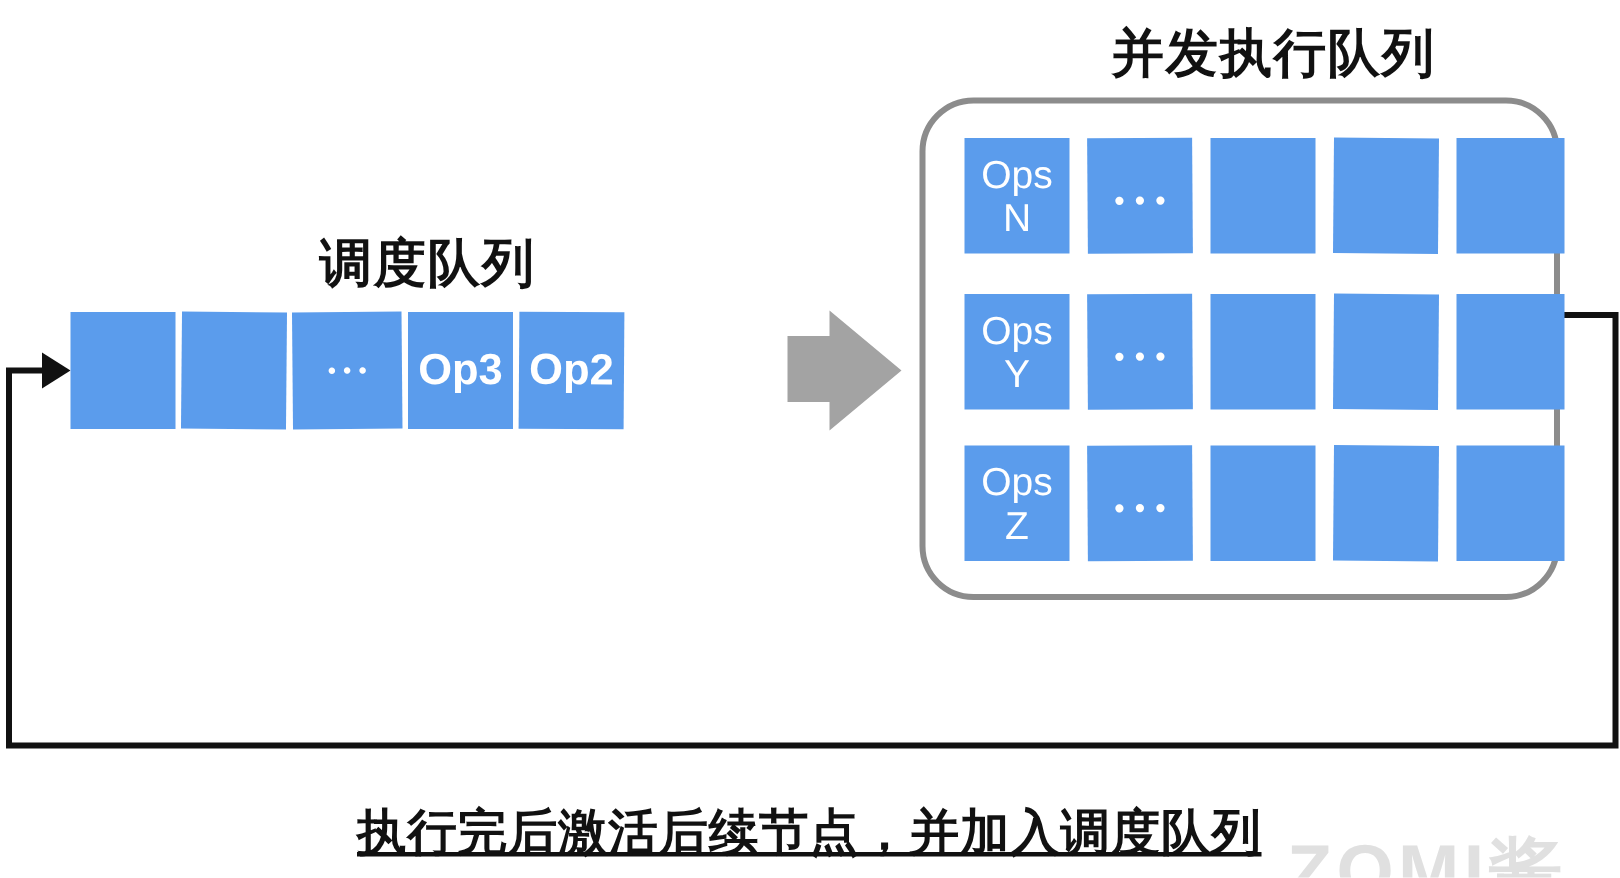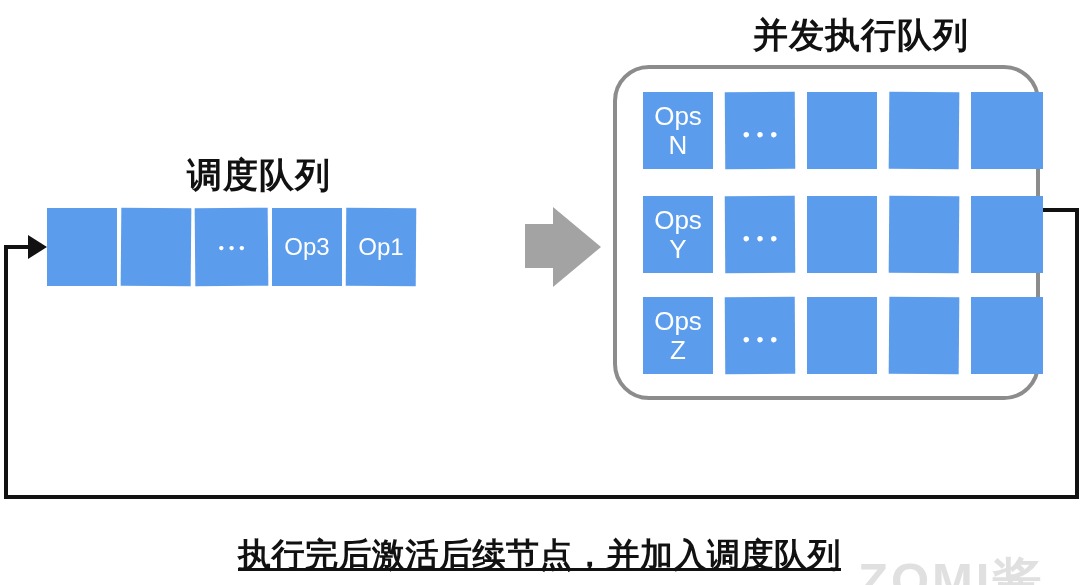--- a/index.html
+++ b/index.html
@@ -12,33 +12,33 @@
     --panel-border-gray:#8C8C8C;
     --loop-line-black:#111111;
     --watermark-gray:#E0E0E0;
   }
   .abs{position:absolute;}
 
   
   .diagram-title{
     font-size:35px;font-weight:600;color:#111;letter-spacing:1px;white-space:nowrap;
   }
-  #schedule-title{left:187px;top:152px;}
-  #concurrent-title{left:741px;top:12px;margin-left:12px;}
+  #schedule-title{left:213px;top:152px;}
+  #concurrent-title{left:741px;top:12px;}
 
   
   #schedule-row{left:47px;top:208px;display:flex;gap:4px;}
   .sq-box{
     width:70px;height:78px;background:var(--box-blue);
     display:flex;align-items:center;justify-content:center;flex:none;
   }
   .sq-box:nth-child(2){transform:rotate(.5deg);}
   .sq-box:nth-child(3){width:73px;transform:rotate(-.5deg);}
   .sq-box:nth-child(5){transform:rotate(.4deg);}
-  .op-label{color:#fff;font-size:24px;font-weight:400;}
+  .op-label{color:#fff;font-size:29px;font-weight:700;}
   .dots-small{color:#fff;font-size:15px;letter-spacing:5px;text-indent:5px;font-weight:700;}
 
   
   #concurrent-panel{
     left:613px;top:65px;width:427px;height:335px;box-sizing:border-box;
     border:4px solid var(--panel-border-gray);border-radius:36px;background:#fff;
   }
   .exec-row{position:absolute;left:26px;display:flex;gap:12px;}
   #exec-row-0{top:23px;}
   #exec-row-1{top:127px;}
@@ -78,21 +78,21 @@
 <div id="schedule-row" class="abs">
   <div class="sq-box"></div>
   <div class="sq-box"></div>
   <div class="sq-box">
     <span class="dots-small">•••</span>
   </div>
   <div class="sq-box">
     <span class="op-label">Op3</span>
   </div>
   <div class="sq-box">
-    <span class="op-label">Op1</span>
+    <span class="op-label">Op2</span>
   </div>
 </div>
 
 <div id="concurrent-panel" class="abs">
 
   <div id="exec-row-0" class="exec-row">
     <div class="row-box">
       <div class="ops-label">
         <span>Ops</span><br>
         <span>N</span>

